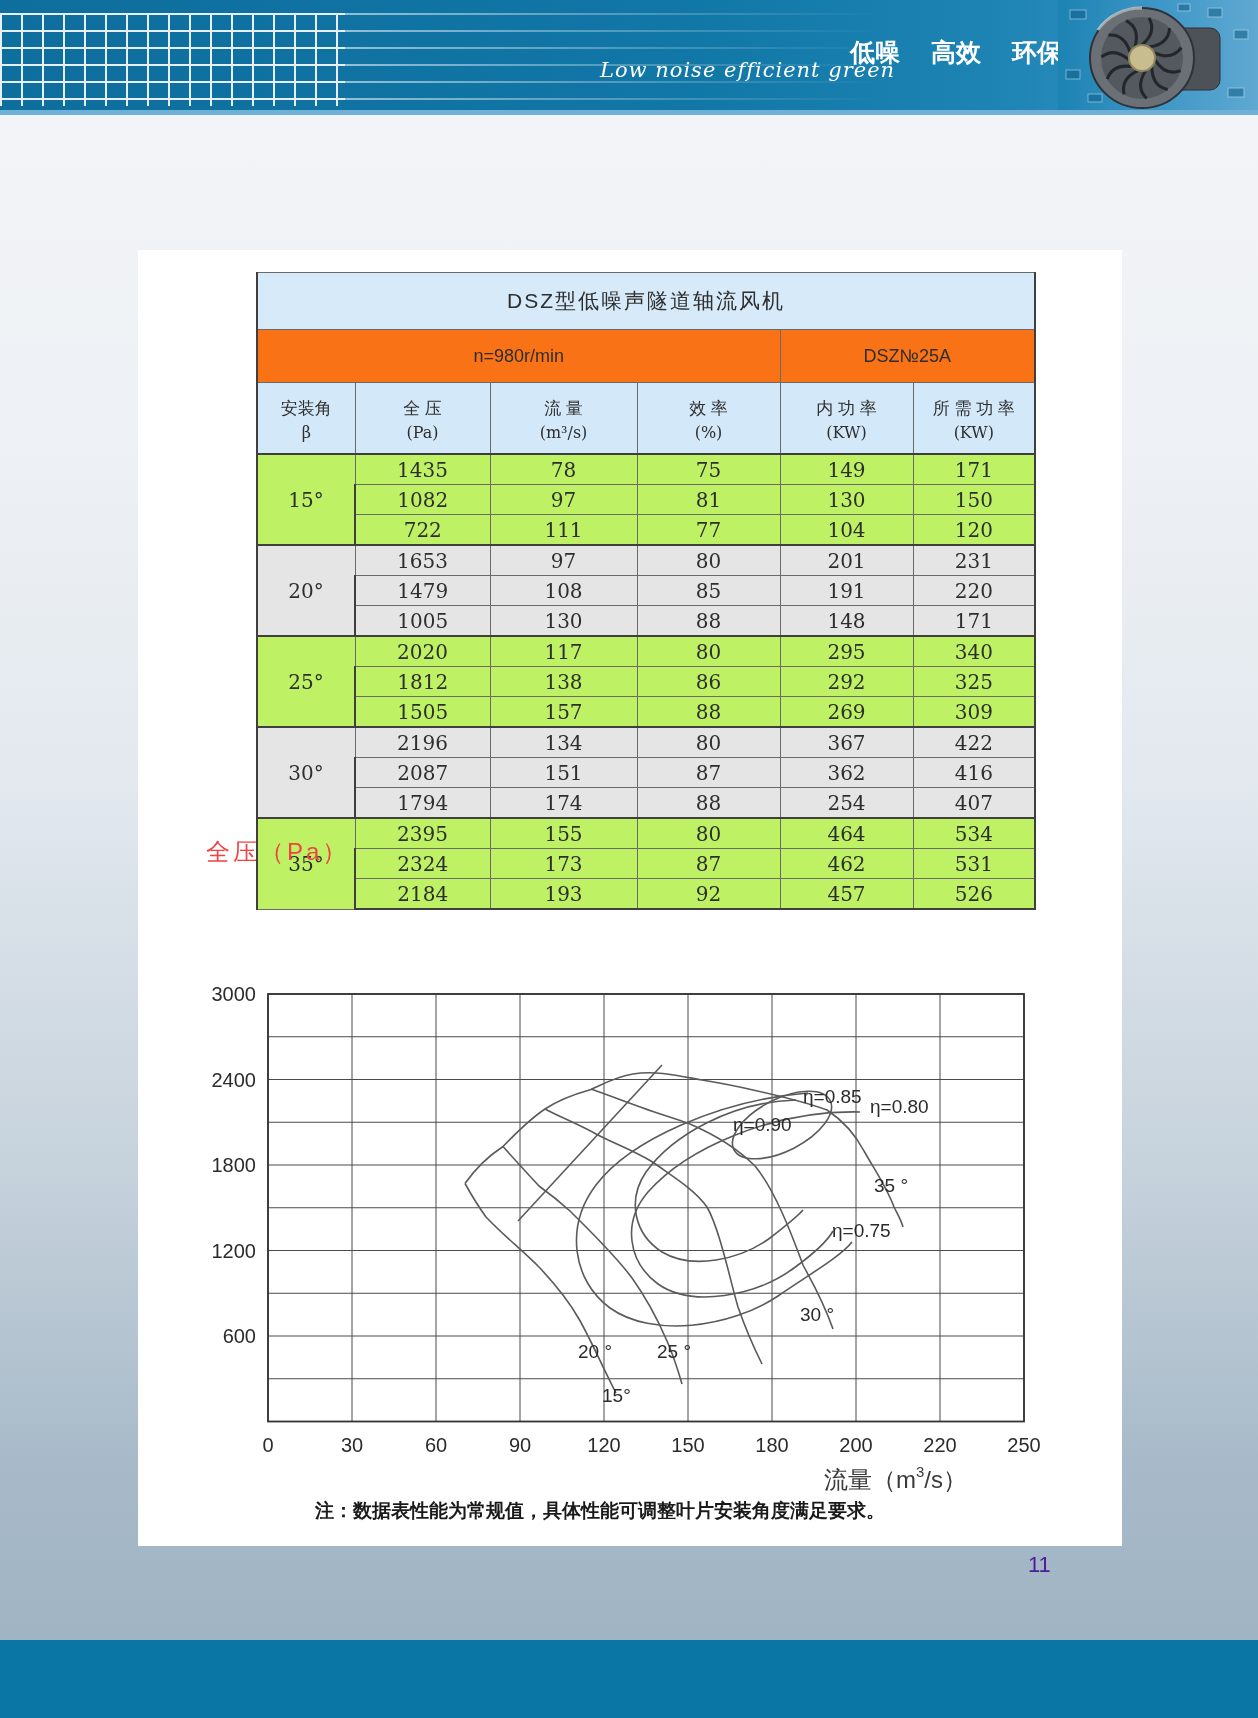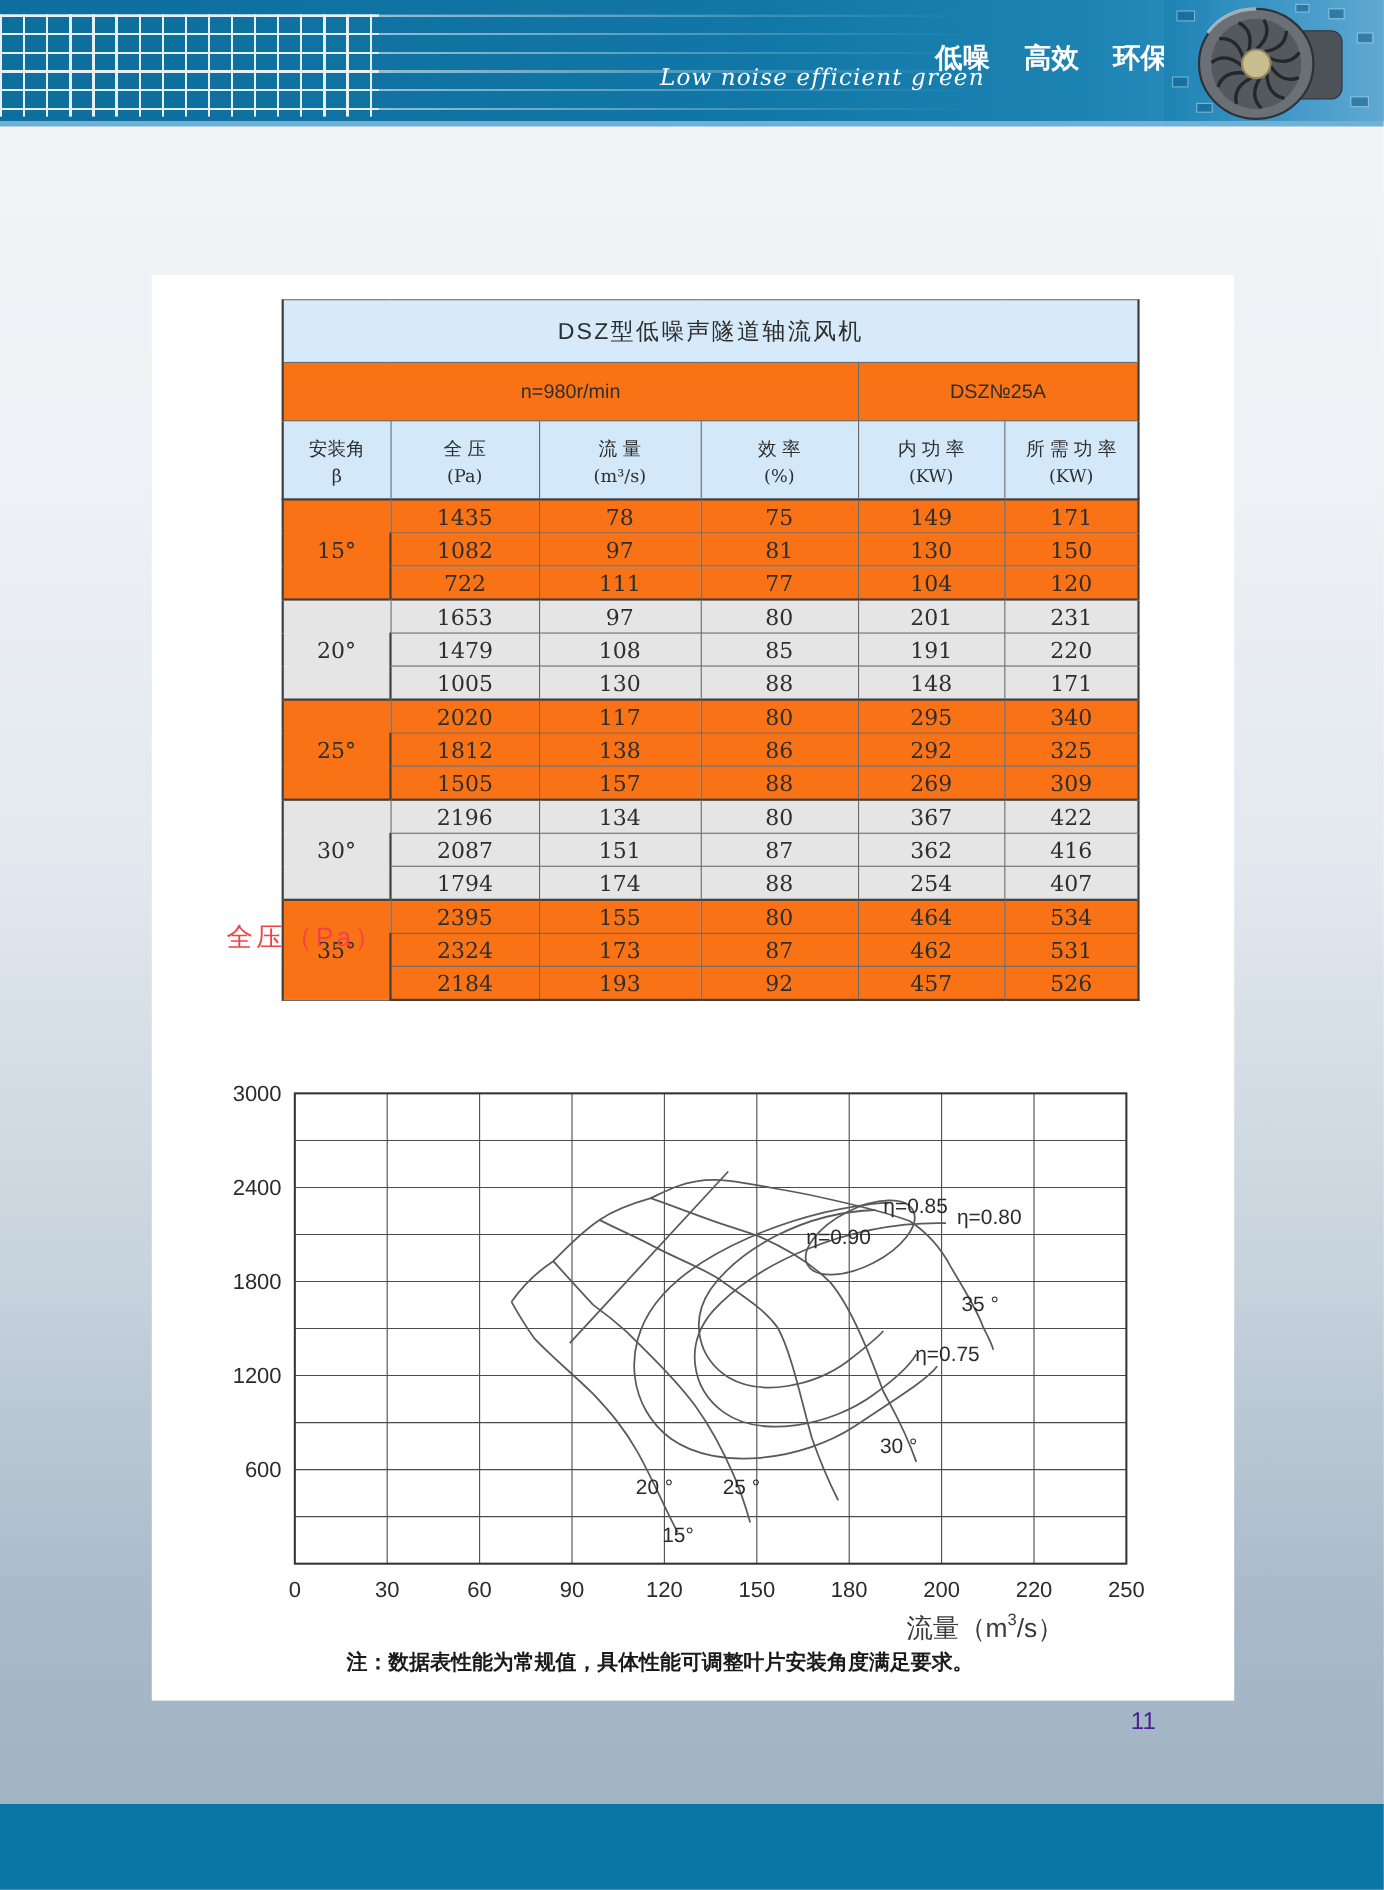--- a/index.html
+++ b/index.html
@@ -29,21 +29,21 @@
   .row-title td{height:56px;background:#d6eaf9;font-size:21px;letter-spacing:2px;color:#333;
                 border:2px solid #3f3f3f;}
   .row-sub td{height:52px;background:#f97316;font-size:18px;border-left-width:0;border-right-width:0;
               border-top:2px solid #3f3f3f;border-bottom:2px solid #3f3f3f;}
   .row-sub td:first-child{border-left:2px solid #3f3f3f;}
   .row-sub td:last-child{border-right:2px solid #3f3f3f;}
   .row-head td{height:70px;background:#d3e8f8;font-size:17px;border-bottom:2px solid #3f3f3f;}
   .row-head .h-label{display:block;margin-top:2px;}
   .row-head .h-unit{display:block;font-family:"DejaVu Serif",serif;font-size:16px;margin-top:3px;}
   tr.body-row td{height:29px;font-family:"DejaVu Serif",serif;font-size:20px;}
-  tr.g-green td{background:#f97316;}
+  tr.g-green td{background:#bef264;}
   tr.g-blue td{background:#e5e5e5;}
   tr.group-start td{border-top:2px solid #3f3f3f;}
   td.angle-cell{font-size:19px;}
   table.spec tr:last-child td{border-bottom:2px solid #3f3f3f;}
   table.spec td:first-child{border-left:2px solid #3f3f3f;}
   table.spec td:last-child{border-right:2px solid #3f3f3f;}
   
   .chart-title{position:absolute;left:206px;top:836px;font-size:24px;color:#ef4444;letter-spacing:3px;}
   .chart-wrap{position:absolute;left:160px;top:940px;width:900px;height:570px;}
   .note{position:absolute;left:315px;top:1498px;font-size:19px;font-weight:600;color:#1a1a1a;}

